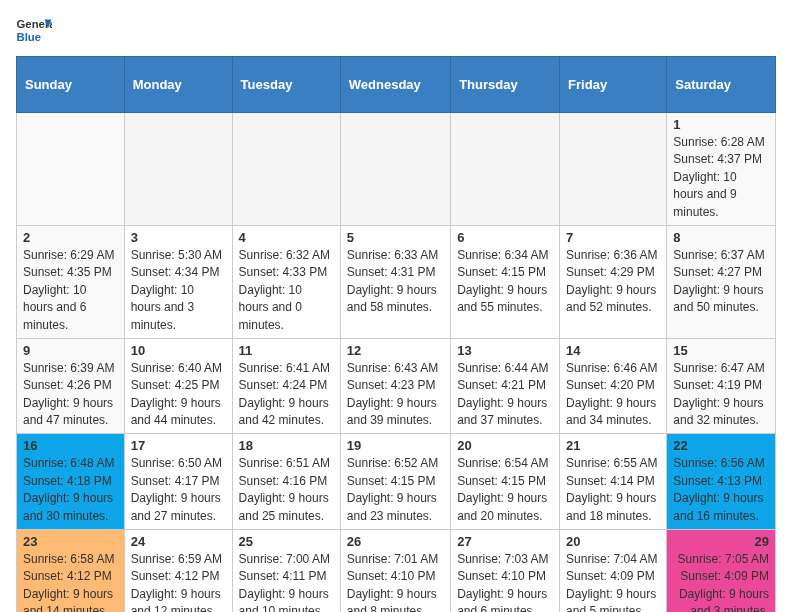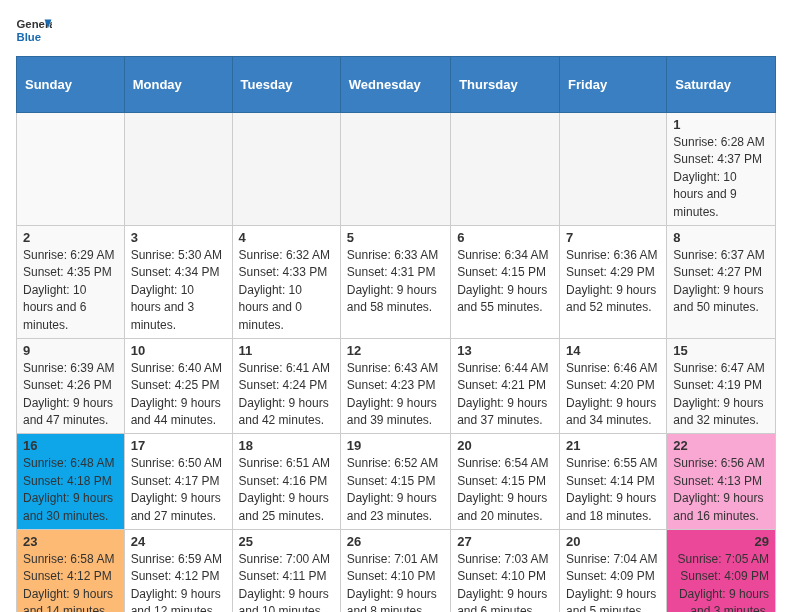--- a/index.html
+++ b/index.html
@@ -240,21 +240,21 @@
           <div class="day-info">Sunrise: 6:54 AM
 Sunset: 4:15 PM
 Daylight: 9 hours and 20 minutes.</div>
         </td>
         <td>
           <div class="day-number">21</div>
           <div class="day-info">Sunrise: 6:55 AM
 Sunset: 4:14 PM
 Daylight: 9 hours and 18 minutes.</div>
         </td>
-        <td style="background: #f9a8d4;">
+        <td style="background: #0ea5e9;">
           <div class="day-number">22</div>
           <div class="day-info">Sunrise: 6:56 AM
 Sunset: 4:13 PM
 Daylight: 9 hours and 16 minutes.</div>
         </td>
       </tr>
       <tr class="week-row">
         <td style="background: #fdba74;">
           <div class="day-number">23</div>
           <div class="day-info">Sunrise: 6:58 AM

